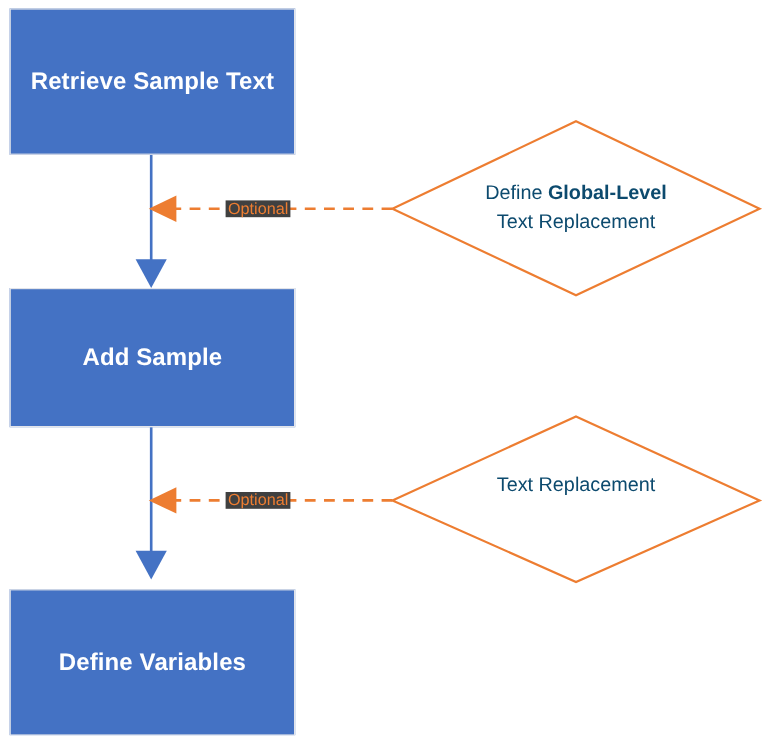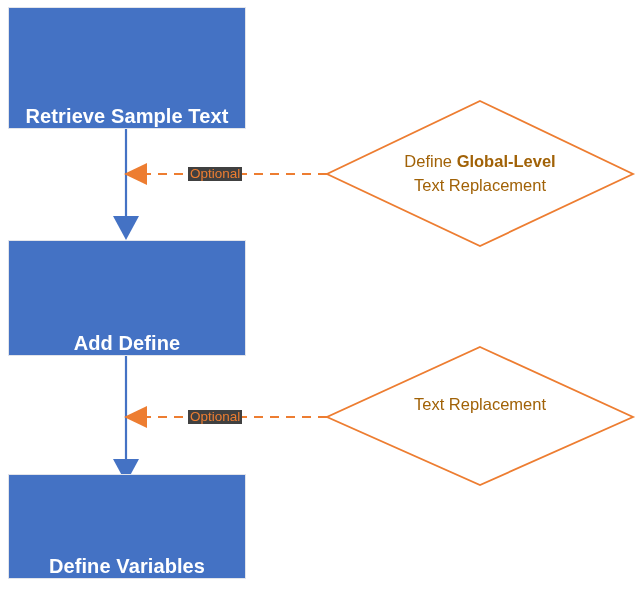--- a/index.html
+++ b/index.html
@@ -23,35 +23,35 @@
     top: 0;
     width: 637px;
     height: 613px;
   }
   .process-box {
     position: absolute;
     box-sizing: border-box;
     background: #4472C4;
     border: 1px solid #E2E4EA;
     display: flex;
-    align-items: flex-end;
+    align-items: center;
     justify-content: center;
     color: #FFFFFF;
     font-weight: bold;
     font-size: 20px;
     letter-spacing: 0.1px;
     text-align: center;
   }
   #box-retrieve { left: 8px;  top: 7px;   width: 238px; height: 122px; }
   #box-parser   { left: 8px;  top: 240px; width: 238px; height: 116px; }
-  #box-variables{ left: 8px;  top: 474px; width: 238px; height: 105px; }
+  #box-variables{ left: 8px;  top: 491px; width: 238px; height: 122px; }
 
   .decision-label {
     position: absolute;
-    color: #a16207;
+    color: #0c4a6e;
     font-size: 16.5px;
     text-align: center;
     line-height: 1.45;
     pointer-events: none;
     width: 260px;
   }
   .decision-label .strong { font-weight: bold; }
   #label-global { left: 350px; top: 150px; }
   #label-parser { left: 350px; top: 393px; }
 
@@ -96,21 +96,21 @@
       <line x1="327" y1="417" x2="138" y2="417" stroke="#ED7D31" stroke-width="2.2" stroke-dasharray="9 7"></line>
       <polygon points="124,417 147,406 147,428" fill="#ED7D31"></polygon>
     </g>
   </svg>
 
   <div class="process-box" id="box-retrieve">
     <span>Retrieve Sample Text</span>
   </div>
 
   <div class="process-box" id="box-parser">
-    <span>Add Define</span>
+    <span>Add Sample</span>
   </div>
 
   <div class="process-box" id="box-variables">
     <span>Define Variables</span>
   </div>
 
   <div class="decision-label" id="label-global">
     <div>
       <span>Define </span><span class="strong">Global-Level</span>
     </div>

